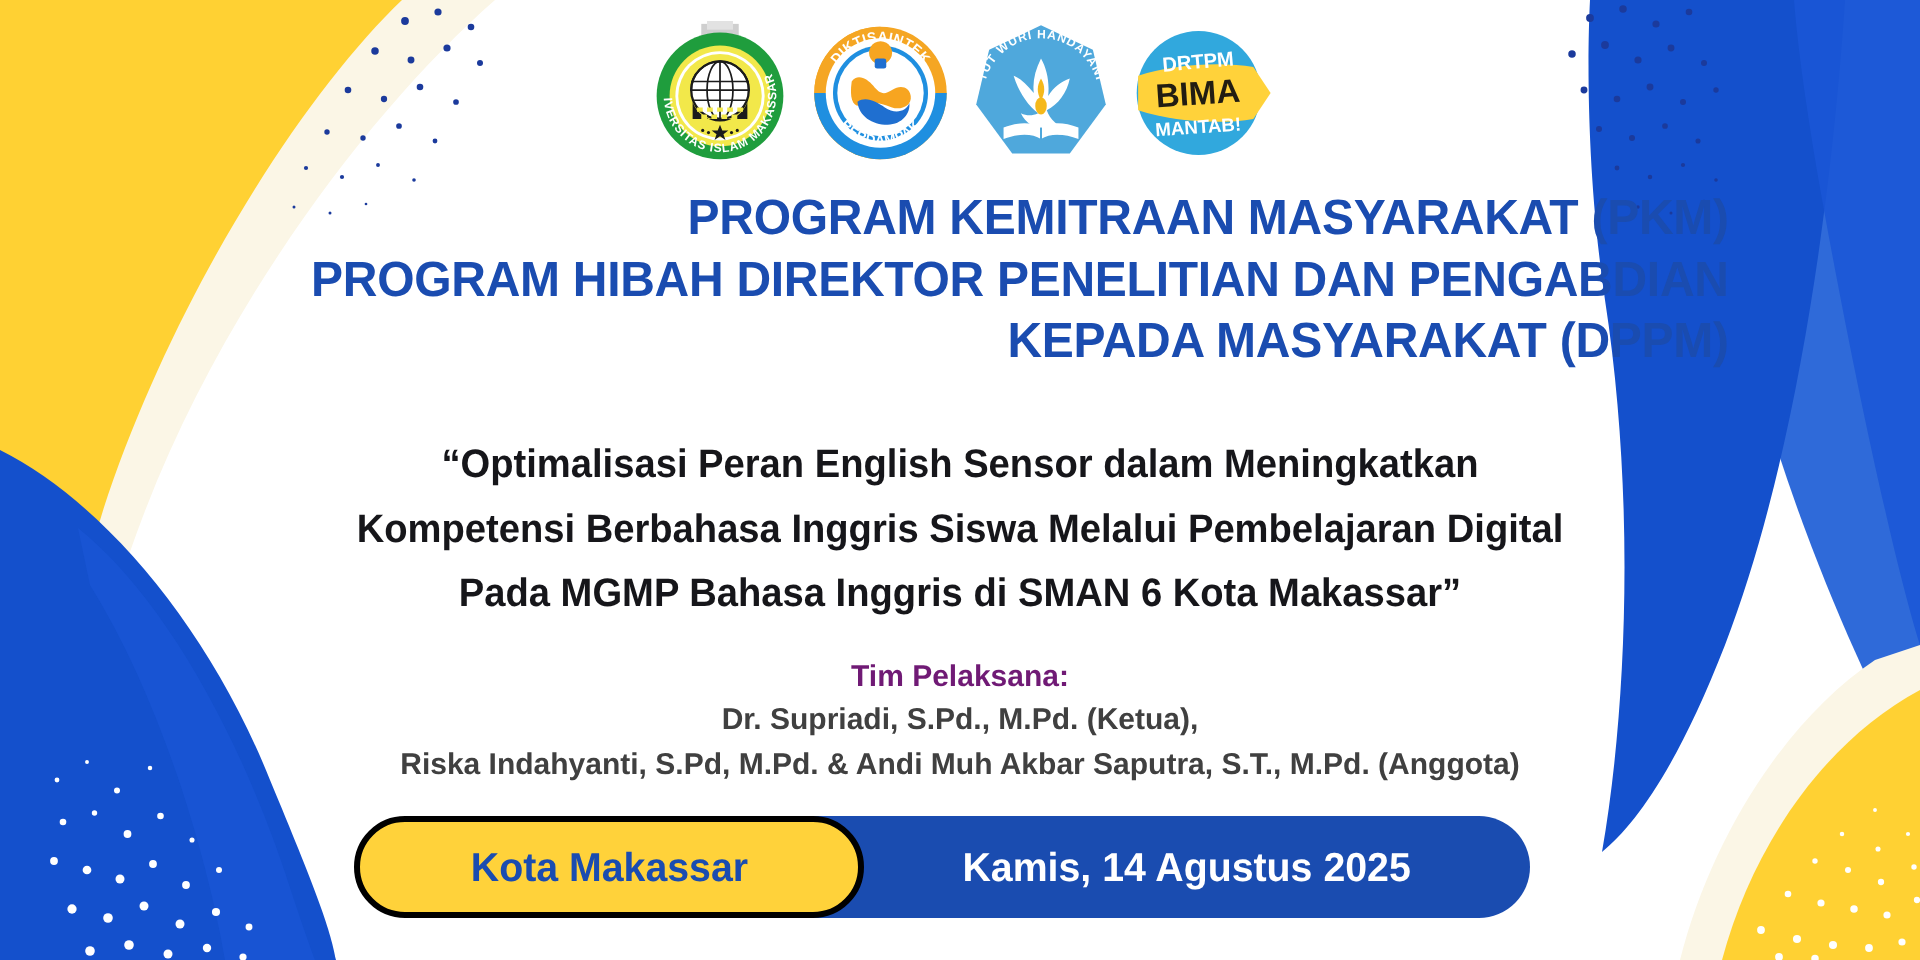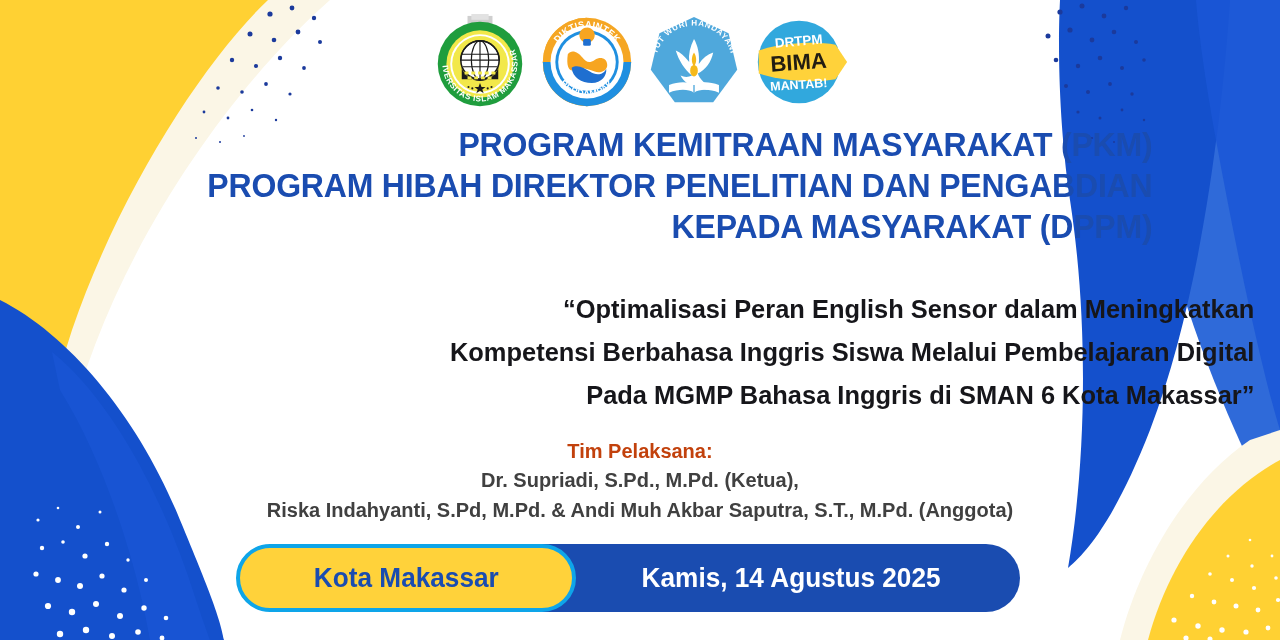--- a/index.html
+++ b/index.html
@@ -74,21 +74,21 @@
     white-space: nowrap;
     transform: scaleX(0.97);
   }
   .title-line.l2 { font-size: 33px; }
 
   .subtitle-block {
     position: absolute;
     top: 288px;
     left: 0;
     width: 1280px;
-    text-align: right;
+    text-align: center;
   }
   .subtitle-line {
     font-family: "Liberation Sans", sans-serif;
     font-weight: bold;
     color: #16161a;
     font-size: 26.5px;
     line-height: 43px;
     white-space: nowrap;
     transform: scaleX(0.96);
   }
@@ -97,21 +97,21 @@
   .team-block {
     position: absolute;
     top: 438px;
     left: 0;
     width: 1280px;
     text-align: center;
   }
   .team-heading {
     font-family: "Liberation Sans", sans-serif;
     font-weight: bold;
-    color: #c2410c;
+    color: #701a75;
     font-size: 20px;
     line-height: 27px;
     white-space: nowrap;
   }
   .team-member {
     font-family: "Liberation Sans", sans-serif;
     font-weight: bold;
     color: #404040;
     font-size: 20px;
     line-height: 30px;
@@ -152,21 +152,21 @@
     position: absolute;
     left: 236px;
     top: 0;
     width: 340px;
     height: 68px;
     background: #ffd23a;
     border-radius: 34px;
     display: flex;
     align-items: center;
     justify-content: center;
-    border: 4px solid #0ea5e9;
+    border: 4px solid #000000;
     box-sizing: border-box;
   }
   .pill-city-text {
     font-family: "Liberation Sans", sans-serif;
     font-weight: bold;
     color: #1a4cb0;
     font-size: 27px;
     white-space: nowrap;
     transform: scaleX(0.97);
   }

